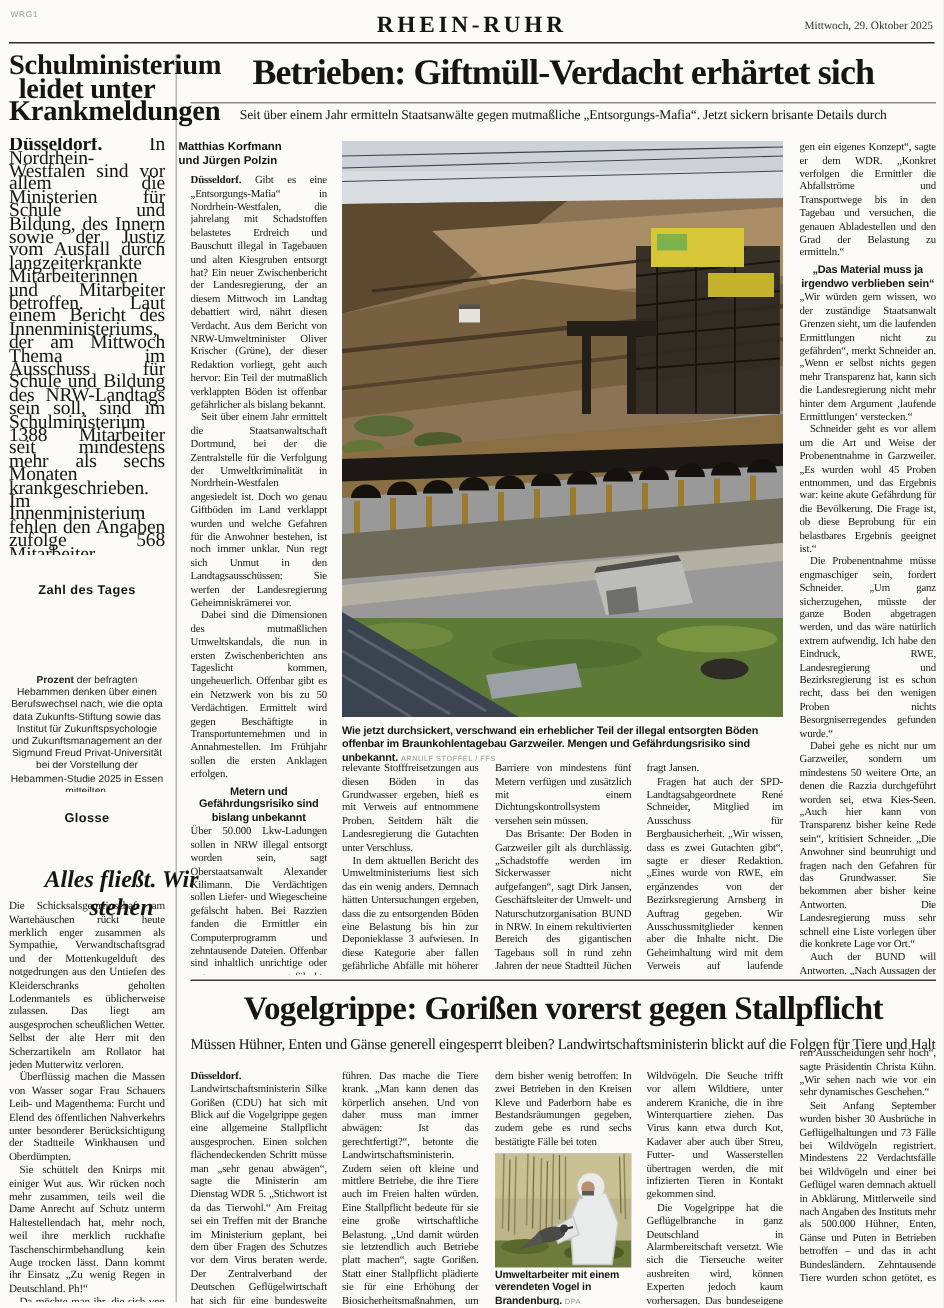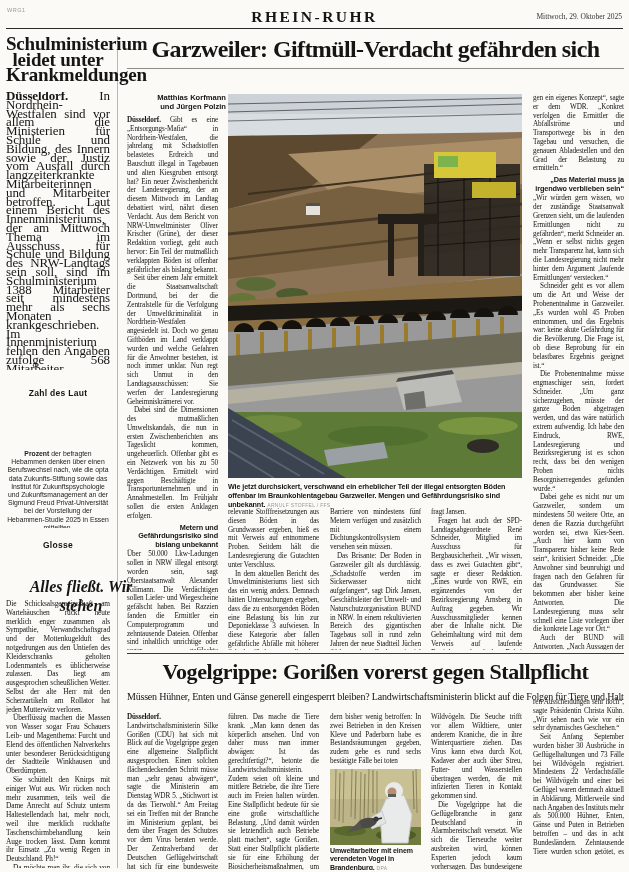--- a/index.html
+++ b/index.html
@@ -10,35 +10,35 @@
   .ed-mark{position:absolute;left:1px;top:2px;font:5.5px "Liberation Sans",sans-serif;color:#9a9a96;letter-spacing:.5px;}
   .sec-title{position:absolute;left:0;right:0;top:3px;text-align:center;font-weight:bold;font-size:15.5px;letter-spacing:2.5px;}
   .pg-date{position:absolute;right:1px;top:7px;font:7.5px "Liberation Serif",serif;color:#333;}
   
   .col{position:absolute;text-align:justify;font-size:7.2px;line-height:8.8px;letter-spacing:-.1px;overflow:hidden;}
   .col p{margin:0;text-indent:7px;}
   .col > p:first-child{text-indent:0;}
   .cont > p:first-child{text-indent:0;}
   .flow{display:contents;}
   .dl{font-weight:bold;}
-  .sub{font:bold 7.3px/8.6px "Liberation Sans",sans-serif;margin:3px 0 1px;text-align:right;}
+  .sub{font:bold 7.3px/8.6px "Liberation Sans",sans-serif;margin:3px 0 1px;text-align:center;}
   .sub + .flow p:first-child, .sub ~ .flow p:first-child{text-indent:0;}
   .vrule{position:absolute;width:1px;background:#b9b7b2;}
   .hrule{position:absolute;height:1px;background:#3a3a38;}
   .hrule.light{background:#8e8c86;}
   
   .l-head{position:absolute;left:6px;width:104px;top:36px;text-align:center;font-weight:bold;font-size:19px;line-height:15.5px;letter-spacing:-.2px;}
   .kicker{position:absolute;left:6px;width:104px;text-align:center;font:bold 8.5px/10px "Liberation Sans",sans-serif;letter-spacing:.3px;}
   .bignum{position:absolute;left:6px;width:104px;text-align:center;font-weight:bold;font-size:31px;line-height:34px;}
   .numtext{position:absolute;left:6px;width:104px;text-align:center;font:6.8px/8.2px "Liberation Sans",sans-serif;color:#222;overflow:hidden;}
   .glosse-title{position:absolute;left:6px;width:104px;text-align:center;font-style:italic;font-weight:bold;font-size:16px;line-height:19px;}
   
   .m-head{position:absolute;left:127px;width:497px;top:36px;text-align:center;font-weight:bold;font-size:24px;letter-spacing:-.6px;white-space:nowrap;overflow:hidden;}
   .m-deck{position:absolute;left:127px;width:497px;top:71px;font-size:9px;letter-spacing:-.1px;white-space:nowrap;overflow:hidden;text-align:center;}
-  .byline{position:absolute;left:135px;width:91px;top:93px;font:bold 7.6px/9px "Liberation Sans",sans-serif;text-align:right;}
+  .byline{position:absolute;left:119px;width:91px;top:93px;font:bold 7.6px/9px "Liberation Sans",sans-serif;}
   .cap{font:bold 7.2px/9.2px "Liberation Sans",sans-serif;text-align:left;letter-spacing:-.1px;}
   .credit{font:5px "Liberation Sans",sans-serif;color:#9a9894;letter-spacing:.3px;font-weight:normal;}
   
   .v-head{position:absolute;left:127px;width:497px;top:659px;text-align:center;font-weight:bold;font-size:22px;letter-spacing:-.4px;white-space:nowrap;overflow:hidden;}
   .v-deck{position:absolute;left:127px;width:497px;top:691px;font-size:10px;letter-spacing:-.2px;white-space:nowrap;overflow:hidden;text-align:center;}
   .photo-box{position:absolute;overflow:hidden;background:#999;}
   svg{display:block;}
 </style>
 </head>
 <body>
@@ -52,33 +52,34 @@
   </div>
 
   <div class="vrule" style="left:117px;top:36px;height:832px;"></div>
 
   <div class="l-head">Schulministerium leidet unter Krankmeldungen</div>
   <div class="col" style="left:6px;top:92px;width:104px;height:278px;font-size:13px;">
     <p><span class="dl">Düsseldorf.</span> <span>In Nordrhein-Westfalen sind vor allem die Ministerien für Schule und Bildung, des Innern sowie der Justiz vom Ausfall durch langzeiterkrankte Mitarbeiterinnen und Mitarbeiter betroffen. Laut einem Bericht des Innenministeriums, der am Mittwoch Thema im Ausschuss für Schule und Bildung des NRW-Landtags sein soll, sind im Schulministerium 1388 Mitarbeiter seit mindestens mehr als sechs Monaten krankgeschrieben. Im Innenministerium fehlen den Angaben zufolge 568 Mitarbeiter aufgrund einer langfristigen Krankschreibung, im Justizministerium sind es 550. Unter diesen Krankheitsfällen gibt es zahlreiche Krankschreibungen, die bereits über mehrere Jahre andauern. So sind dem Bericht zufolge im Schulministerium 47 Mitarbeiter seit mehr als drei Jahren krankgeschrieben, 14 sogar mehr als fünf Jahre.</span></p>
     <div class="flow"><p>Das Land kann als Dienstherr nach drei Monaten durchgehender Erkrankung oder bei mehr als dreimonatiger krankheitsbedingter Abwesenheit innerhalb von sechs Monaten eine amtsärztliche Untersuchung des Mitarbeiters in Erwägung ziehen. Eine Begutachtung durch einen Amtsarzt liegt aber im „Ermessen der Dienststelle“, wie das Innenministerium mitteilte. epd</p></div>
   </div>
 
-  <div class="kicker" style="top:388px;">Zahl des Laut</div>
+  <div class="kicker" style="top:388px;">Zahl des Tages</div>
   <div class="numtext" style="top:450px;height:78px;">
     <b>Prozent</b><span> der befragten Hebammen denken über einen Berufswechsel nach, wie die opta data Zukunfts-Stiftung sowie das Institut für Zukunftspsychologie und Zukunftsmanagement an der Sigmund Freud Privat-Universität bei der Vorstellung der Hebammen-Studie 2025 in Essen mitteilten.</span>
   </div>
 
   <div class="kicker" style="top:540px;">Glosse</div>
   <div class="glosse-title" style="top:577px;margin-left:23px;">Alles fließt. Wir stehen</div>
   <div class="col" style="left:6px;top:600px;width:104px;height:268px;font-size:7.4px;">
     <div class="flow cont"><p>Die Schicksalsgemeinschaft am Wartehäuschen rückt heute merklich enger zusammen als Sympathie, Verwandtschaftsgrad und der Mottenkugelduft des notgedrungen aus den Untiefen des Kleiderschranks geholten Lodenmantels es üblicherweise zulassen. Das liegt am ausgesprochen scheußlichen Wetter. Selbst der alte Herr mit den Scherzartikeln am Rollator hat jeden Mutterwitz verloren.</p><p>Überflüssig machen die Massen von Wasser sogar Frau Schauers Leib- und Magenthema: Furcht und Elend des öffentlichen Nahverkehrs unter besonderer Berücksichtigung der Stadtteile Winkhausen und Oberdümpten.</p><p>Sie schüttelt den Knirps mit einiger Wut aus. Wir rücken noch mehr zusammen, teils weil die Dame Anrecht auf Schutz unterm Haltestellendach hat, mehr noch, weil ihre merklich ruckhafte Taschenschirmbehandlung kein Auge trocken lässt. Dann kommt ihr Einsatz „Zu wenig Regen in Deutschland. Ph!“</p><p>Da möchte man ihr, die sich von Fakten so schnell nicht ins Bockshorn jagen lässt, das Niederschlagsdefizit erläutern und dazu Willy Brandt zitieren, dass vier Flaschen im Kabinett relativ viel sind, vier im Keller aber doch relativ wenig… Doch der Bus kommt. Und mit ihm: der Segen des Einzelplatzes. LvG</p></div>
   </div>
 
-  <div class="m-head">Garzweiler: Giftmüll-Verdacht gefährden sich</div>
+  <div class="m-head">Betrieben: Giftmüll-Verdacht erhärtet sich</div>
   <div class="hrule light" style="left:127px;top:68px;width:497px;"></div>
+  <div class="m-deck">Seit über einem Jahr ermitteln Staatsanwälte gegen mutmaßliche „Entsorgungs-Mafia“. Jetzt sickern brisante Details durch</div>
 
   <div class="byline">
     <div>Matthias Korfmann</div>
     <div>und Jürgen Polzin</div>
   </div>
 
   <div class="col" style="left:127px;top:116px;width:91px;height:534px;">
     <p><span class="dl">Düsseldorf.</span> <span>Gibt es eine „Entsorgungs-Mafia“ in Nordrhein-Westfalen, die jahrelang mit Schadstoffen belastetes Erdreich und Bauschutt illegal in Tagebauen und alten Kiesgruben entsorgt hat? Ein neuer Zwischenbericht der Landesregierung, der an diesem Mittwoch im Landtag debattiert wird, nährt diesen Verdacht. Aus dem Bericht von NRW-Umweltminister Oliver Krischer (Grüne), der dieser Redaktion vorliegt, geht auch hervor: Ein Teil der mutmaßlich verklappten Böden ist offenbar gefährlicher als bislang bekannt.</span></p>
     <div class="flow"><p>Seit über einem Jahr ermittelt die Staatsanwaltschaft Dortmund, bei der die Zentralstelle für die Verfolgung der Umweltkriminalität in Nordrhein-Westfalen angesiedelt ist. Doch wo genau Giftböden im Land verklappt wurden und welche Gefahren für die Anwohner bestehen, ist noch immer unklar. Nun regt sich Unmut in den Landtagsausschüssen: Sie werfen der Landesregierung Geheimniskrämerei vor.</p><p>Dabei sind die Dimensionen des mutmaßlichen Umweltskandals, die nun in ersten Zwischenberichten ans Tageslicht kommen, ungeheuerlich. Offenbar gibt es ein Netzwerk von bis zu 50 Verdächtigen. Ermittelt wird gegen Beschäftigte in Transportunternehmen und in Annahmestellen. Im Frühjahr sollen die ersten Anklagen erfolgen.</p></div>
     <h4 class="sub">Metern und Gefährdungsrisiko sind bislang unbekannt</h4>

